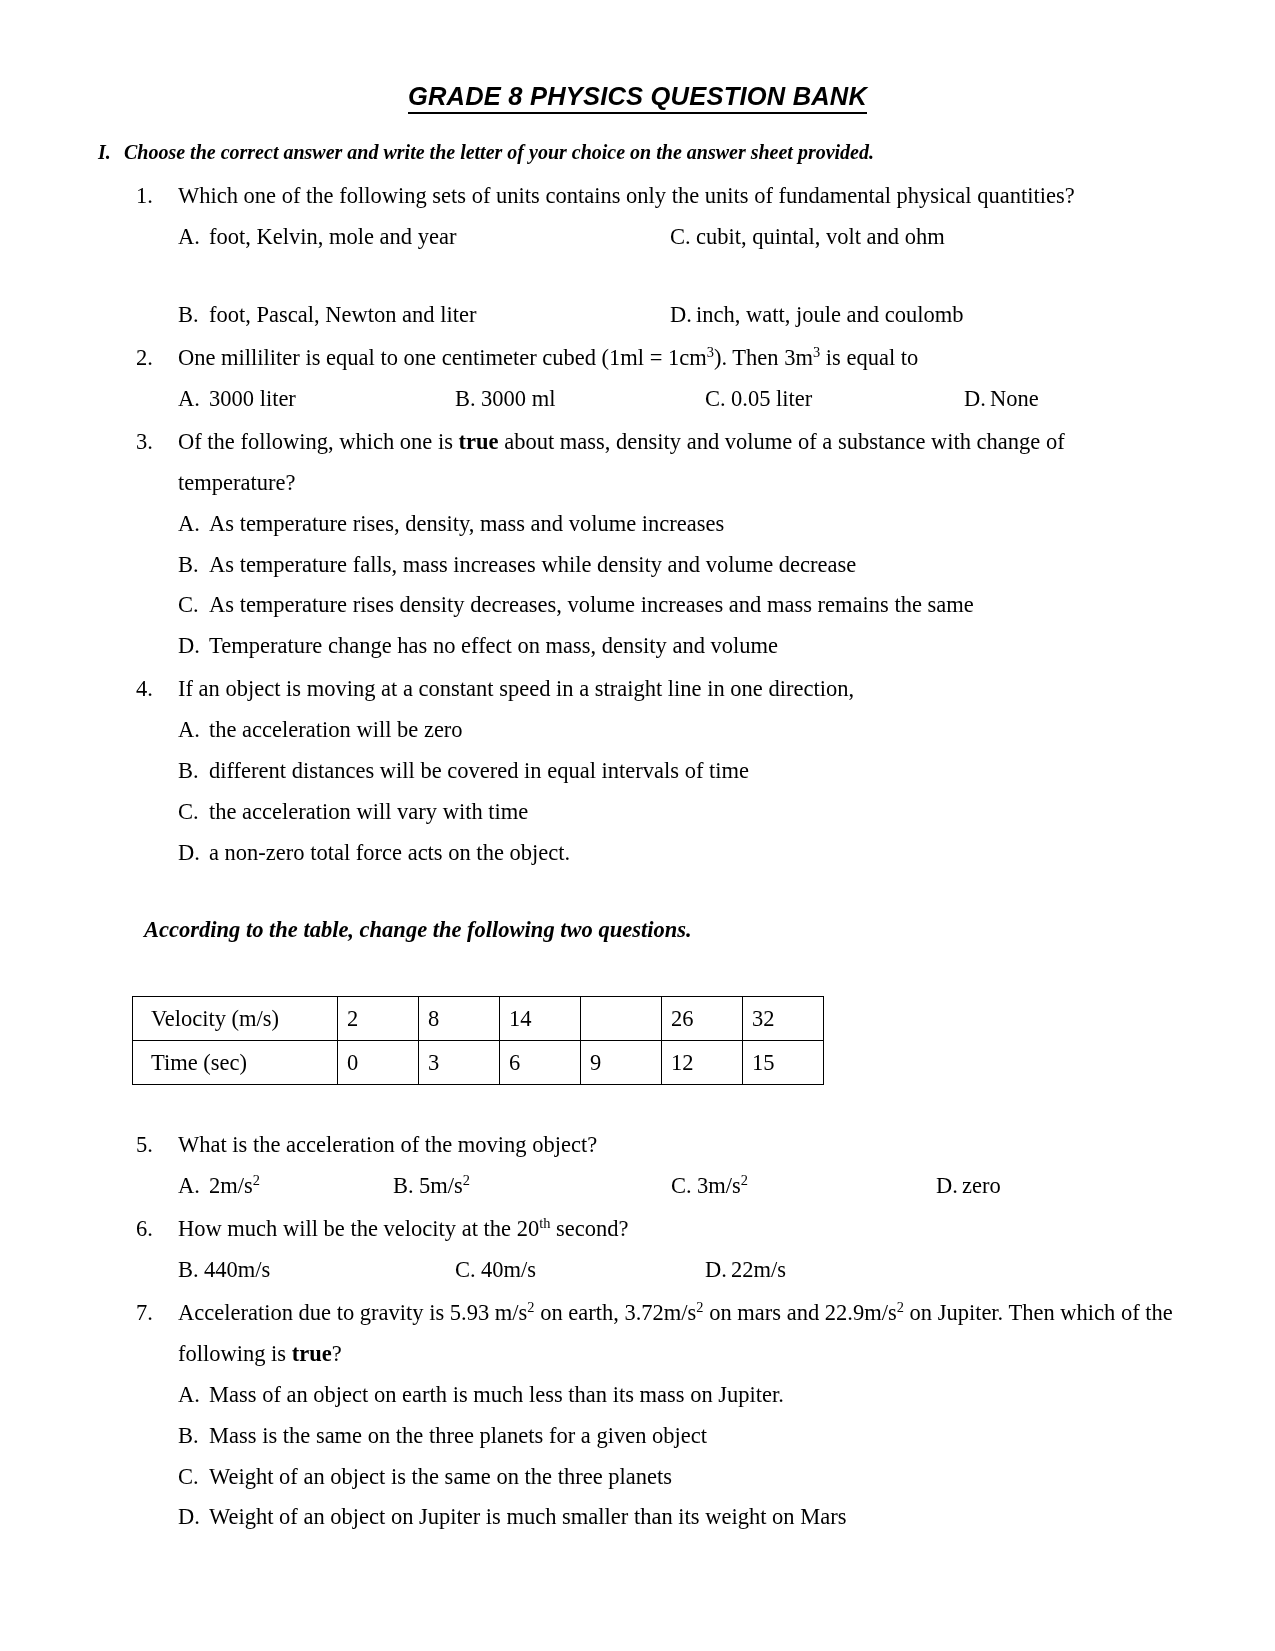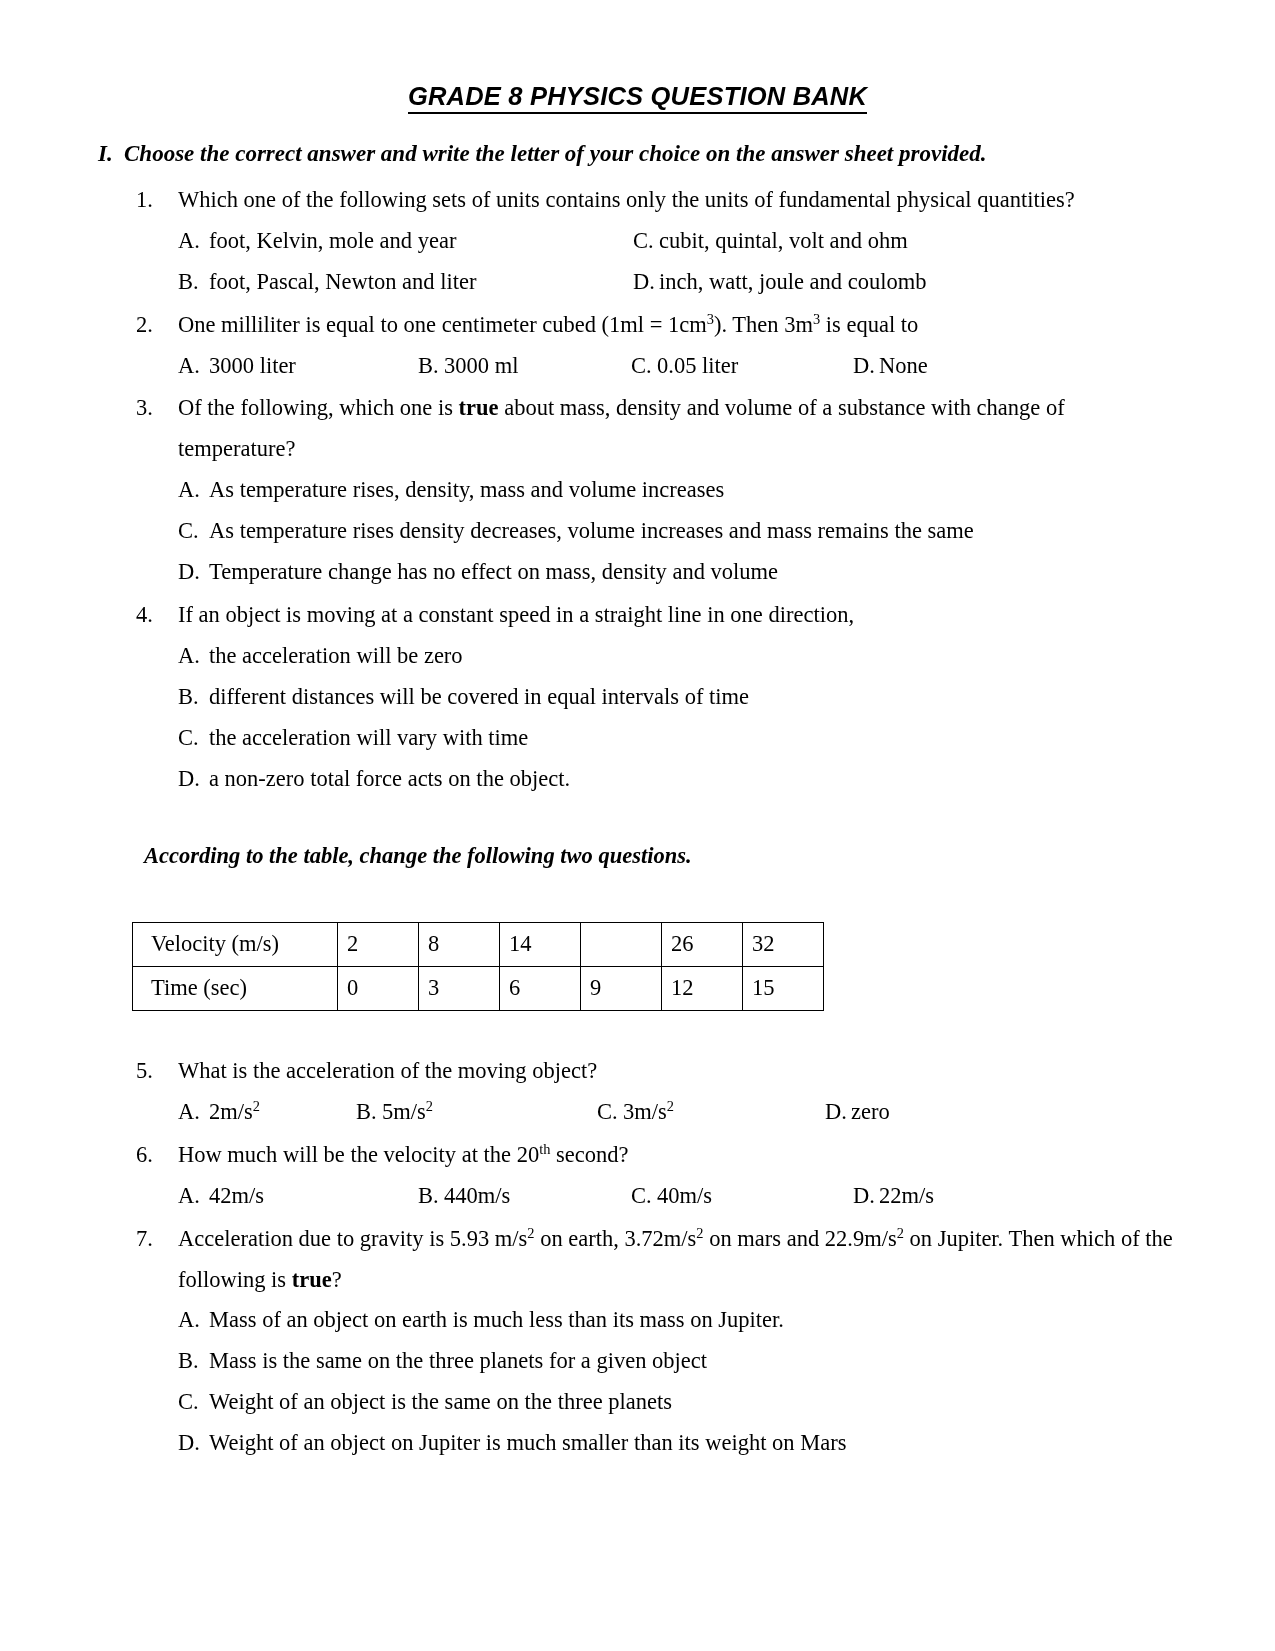--- a/index.html
+++ b/index.html
@@ -36,21 +36,21 @@
   }
   .doc-title span {
     border-bottom: 2px solid #000;
     padding-bottom: 2px;
   }
 
   
   .section-heading {
     font-weight: bold;
     font-style: italic;
-    font-size: 23px;
+    font-size: 20px;
     margin: 0 0 11px 0;
     line-height: 1.25;
     padding-left: 2px;
   }
   .section-heading .numeral {
     display: inline-block;
     min-width: 26px;
   }
 
   
@@ -77,20 +77,21 @@
   }
   .q-text {
     display: block;
   }
 
   
   .opts {
     margin: 0;
     padding: 0;
     list-style: none;
+    gap: 37px;
   }
   .opt {
     font-size: 22.5px;
     line-height: 1.82;
     white-space: nowrap;
   }
   .opt .lbl {
     display: inline-block;
     min-width: 31px;
   }
@@ -190,20 +191,21 @@
         <div class="opt"><span class="lbl tight">C.</span><span>0.05 liter</span></div>
         <div class="opt"><span class="lbl tight">D.</span><span>None</span></div>
       </div>
     </div>
 
     <div class="question">
       <span class="q-num">3.</span>
       <span class="q-text"><span>Of the following, which one is </span><b>true</b><span> about mass, density and volume of a substance with change of temperature?</span></span>
       <div class="opts stacked">
         <div class="opt"><span class="lbl">A.</span><span>As temperature rises, density, mass and volume increases</span></div>
+        <div class="opt"><span class="lbl">B.</span><span>As temperature falls, mass increases while density and volume decrease</span></div>
         <div class="opt"><span class="lbl">C.</span><span>As temperature rises density decreases, volume increases and mass remains the same</span></div>
         <div class="opt"><span class="lbl">D.</span><span>Temperature change has no effect on mass, density and volume</span></div>
       </div>
     </div>
 
     <div class="question">
       <span class="q-num">4.</span>
       <span class="q-text">If an object is moving at a constant speed  in a straight line in one direction,</span>
       <div class="opts stacked">
         <div class="opt"><span class="lbl">A.</span><span>the acceleration will be zero</span></div>
@@ -252,21 +254,20 @@
         <div class="opt"><span class="lbl tight">B.</span><span>5m/s</span><sup>2</sup></div>
         <div class="opt"><span class="lbl tight">C.</span><span>3m/s</span><sup>2</sup></div>
         <div class="opt"><span class="lbl tight">D.</span><span>zero</span></div>
       </div>
     </div>
 
     <div class="question">
       <span class="q-num">6.</span>
       <span class="q-text"><span>How much will be the velocity at the 20</span><sup>th</sup><span> second?</span></span>
       <div class="opts cols4-c">
-        <div class="opt"><span class="lbl">A.</span><span>42m/s</span></div>
         <div class="opt"><span class="lbl tight">B.</span><span>440m/s</span></div>
         <div class="opt"><span class="lbl tight">C.</span><span>40m/s</span></div>
         <div class="opt"><span class="lbl tight">D.</span><span>22m/s</span></div>
       </div>
     </div>
 
     <div class="question">
       <span class="q-num">7.</span>
       <span class="q-text"><span>Acceleration due to gravity is 5.93 m/s</span><sup>2</sup><span> on earth, 3.72m/s</span><sup>2</sup><span> on mars and 22.9m/s</span><sup>2</sup><span> on Jupiter. Then which of the following is </span><b>true</b><span>?</span></span>
       <div class="opts stacked">

